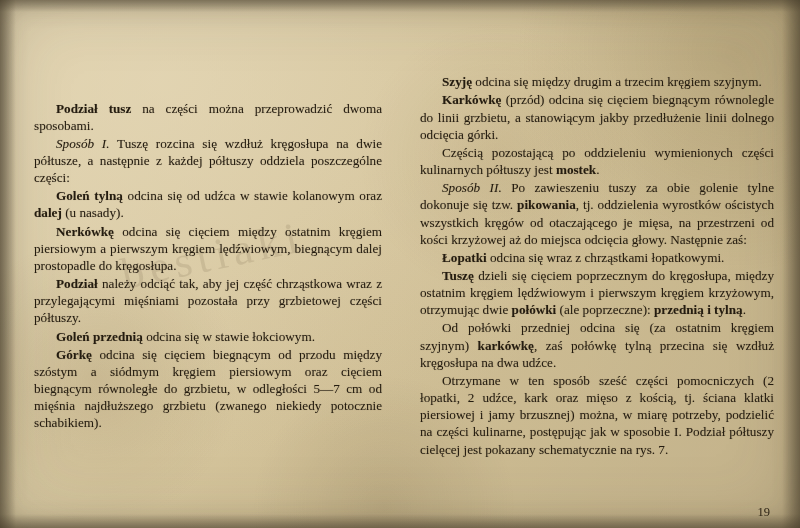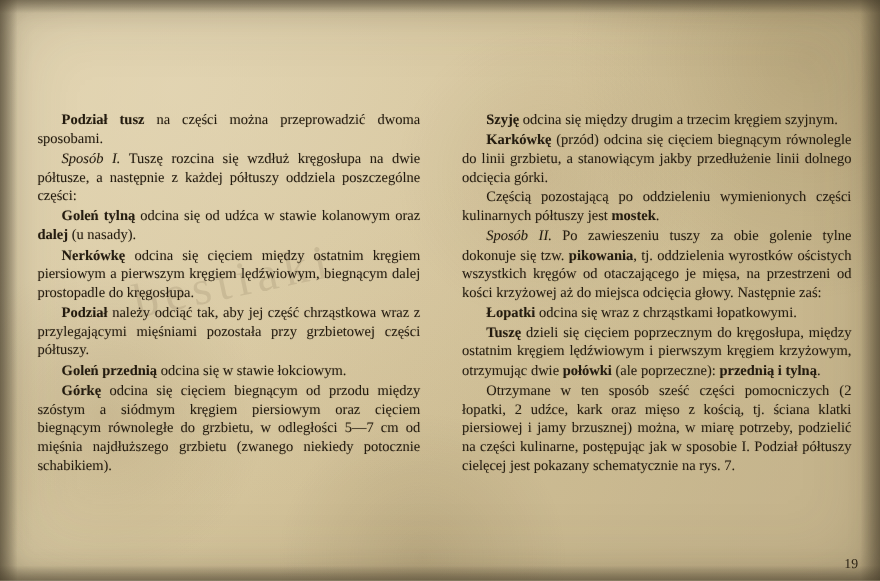--- a/index.html
+++ b/index.html
@@ -104,21 +104,21 @@
     line-height: 1.30;
     text-align: justify;
     color: #241c10;
     font-family: "Liberation Serif", serif;
     text-shadow: 0 0 1px rgba(60,45,25,0.25);
   }
   b { font-weight: bold; }
   i { }
   .folio {
     position: absolute;
-    right: 20px;
+    right: 30px;
     bottom: 8px;
     font-size: 12.5px;
     color: #2b2214;
     font-family: "Liberation Serif", serif;
   }
 </style>
 </head>
 <body>
 
 <div class="page">
@@ -135,20 +135,21 @@
       <p><b>Goleń przednią</b> odcina się w stawie łokciowym.</p>
       <p><b>Górkę</b> odcina się cięciem biegnącym od przodu między szóstym a siódmym kręgiem piersiowym oraz cięciem biegnącym równoległe do grzbietu, w odległości 5—7 cm od mięśnia najdłuższego grzbietu (zwanego niekiedy potocznie schabikiem).</p>
     </div>
     <div class="col right">
       <p><b>Szyję</b> odcina się między drugim a trzecim kręgiem szyjnym.</p>
       <p><b>Karkówkę</b> (przód) odcina się cięciem biegnącym równolegle do linii grzbietu, a stanowiącym jakby przedłużenie linii dolnego odcięcia górki.</p>
       <p>Częścią pozostającą po oddzieleniu wymienionych części kulinarnych półtuszy jest <b>mostek</b>.</p>
       <p><i>Sposób II.</i> Po zawieszeniu tuszy za obie golenie tylne dokonuje się tzw. <b>pikowania</b>, tj. oddzielenia wyrostków ościstych wszystkich kręgów od otaczającego je mięsa, na przestrzeni od kości krzyżowej aż do miejsca odcięcia głowy. Następnie zaś:</p>
       <p><b>Łopatki</b> odcina się wraz z chrząstkami łopatkowymi.</p>
       <p><b>Tuszę</b> dzieli się cięciem poprzecznym do kręgosłupa, między ostatnim kręgiem lędźwiowym i pierwszym kręgiem krzyżowym, otrzymując dwie <b>połówki</b> (ale poprzeczne): <b>przednią i tylną</b>.</p>
+      <p>Od połówki przedniej odcina się (za ostatnim kręgiem szyjnym) <b>karkówkę</b>, zaś połówkę tylną przecina się wzdłuż kręgosłupa na dwa udźce.</p>
       <p>Otrzymane w ten sposób sześć części pomocniczych (2 łopatki, 2 udźce, kark oraz mięso z kością, tj. ściana klatki piersiowej i jamy brzusznej) można, w miarę potrzeby, podzielić na części kulinarne, postępując jak w sposobie I. Podział półtuszy cielęcej jest pokazany schematycznie na rys. 7.</p>
     </div>
   </div>
 
   <div class="folio">19</div>
 
   <div class="edge-left"></div>
   <div class="edge-right"></div>
   <div class="edge-top"></div>
   <div class="edge-bottom"></div>

